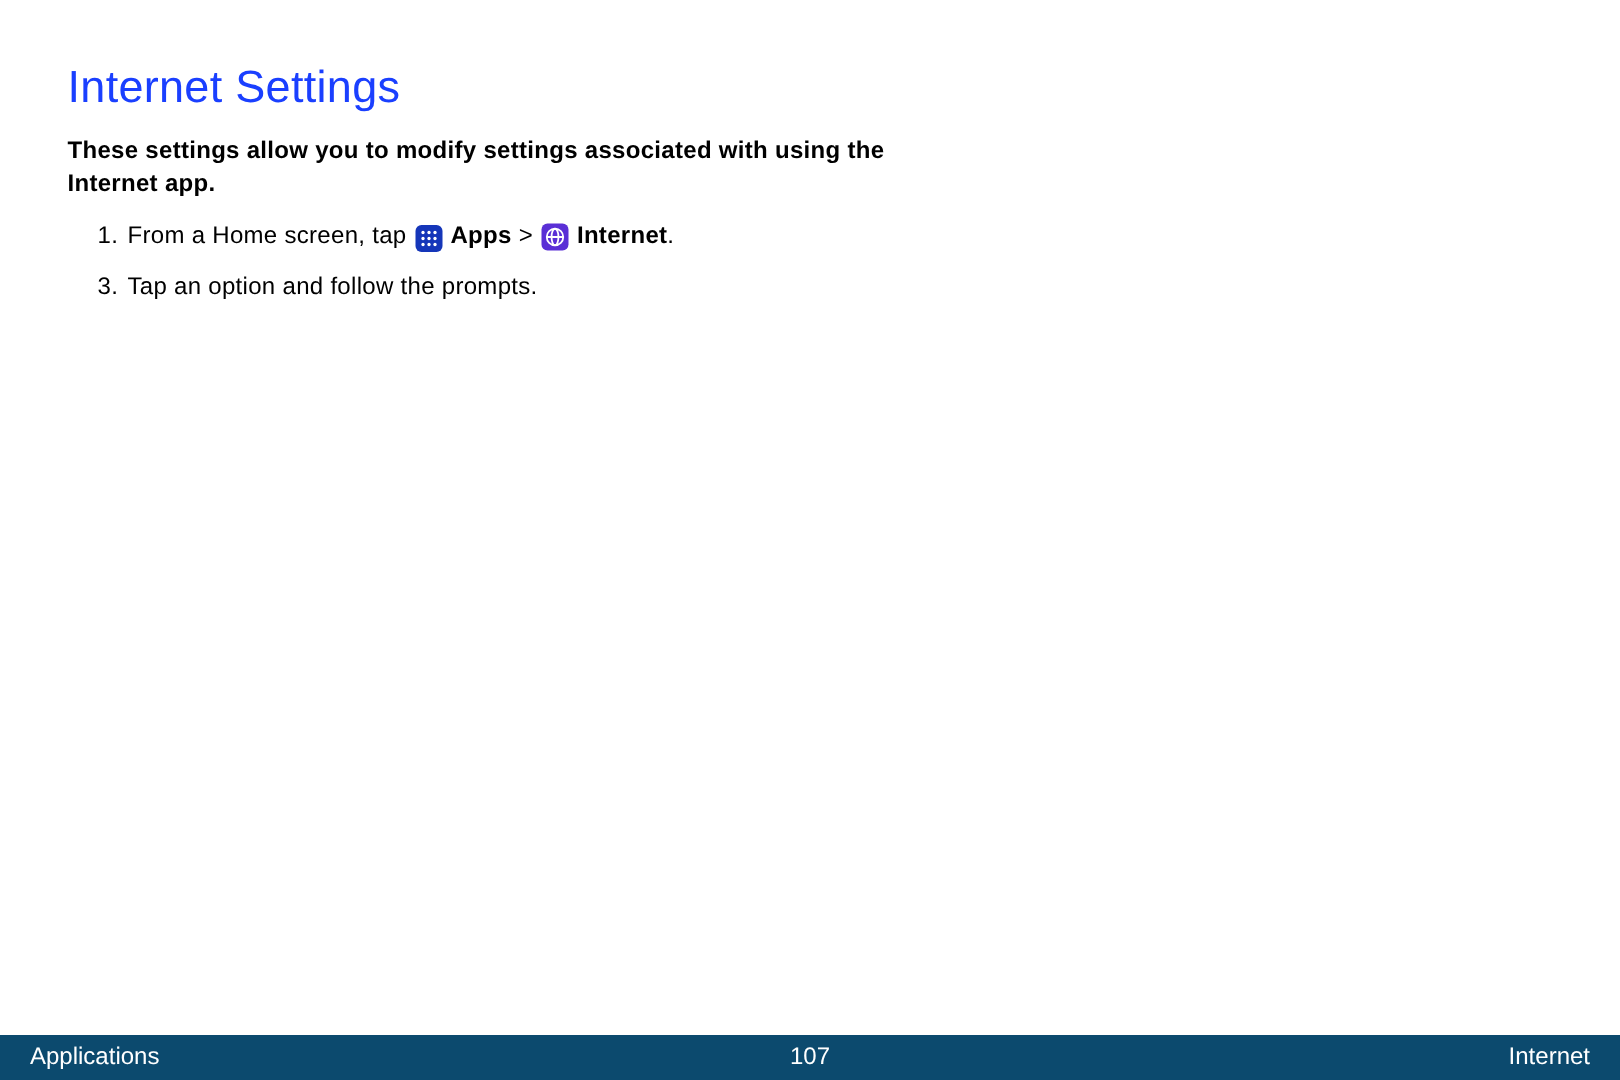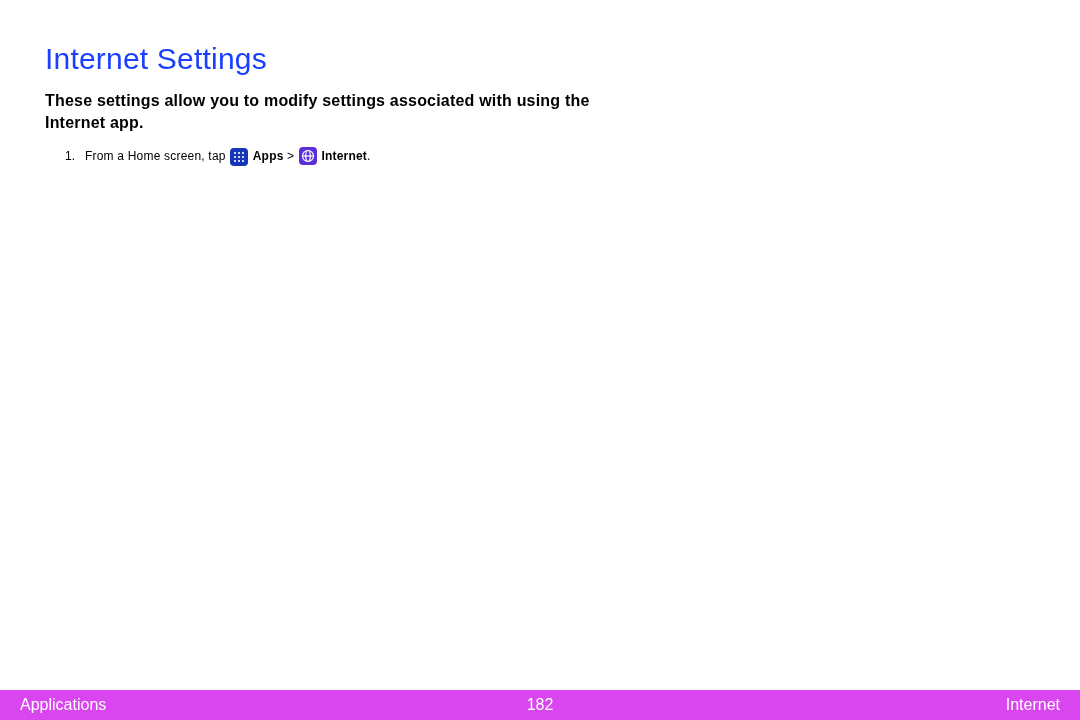--- a/index.html
+++ b/index.html
@@ -22,21 +22,21 @@
   .intro {
     font-size: 16px;
     line-height: 1.35;
     letter-spacing: 0.2px;
     max-width: 560px;
     margin-bottom: 14px;
     font-weight: bold;
   }
   ol.steps {
     list-style: none;
-    font-size: 12px;
+    font-size: 16px;
     letter-spacing: 0.2px;
     padding-left: 20px;
   }
   ol.steps li {
     margin-bottom: 12px;
     line-height: 1.35;
   }
   ol.steps li .num {
     display: inline-block;
     width: 20px;
@@ -59,21 +59,21 @@
   .icon-internet {
     background: #5a2fd6;
   }
   .icon-internet svg { width: 14px; height: 14px; }
   .footer {
     position: absolute;
     left: 0;
     bottom: 0;
     width: 1080px;
     height: 30px;
-    background: #d946ef;
+    background: #0c4a6e;
     color: #fff;
     display: flex;
     align-items: center;
     justify-content: space-between;
     font-size: 16px;
     padding: 0 20px;
   }
   .footer .center {
     position: absolute;
     left: 50%;
@@ -105,21 +105,24 @@
               </g>
             </svg>
           </span> <span class="bold">Apps</span><span> &gt; </span><span class="icon icon-internet">
             <svg viewBox="0 0 14 14">
               <circle cx="7" cy="7" r="5.5" fill="none" stroke="#fff" stroke-width="1.2"></circle>
               <ellipse cx="7" cy="7" rx="2.3" ry="5.5" fill="none" stroke="#fff" stroke-width="1.2"></ellipse>
               <line x1="1.5" y1="7" x2="12.5" y2="7" stroke="#fff" stroke-width="1.2"></line>
             </svg>
           </span> <span class="bold">Internet</span><span>.</span>
       </li>
+      <li>
+        <span class="num">3.</span><span>Tap an option and follow the prompts.</span>
+      </li>
     </ol>
   </div>
 
   <div class="footer">
     <span>Applications</span>
-    <span class="center">182</span>
+    <span class="center">107</span>
     <span>Internet</span>
   </div>
 </div>
 
 </body></html>

